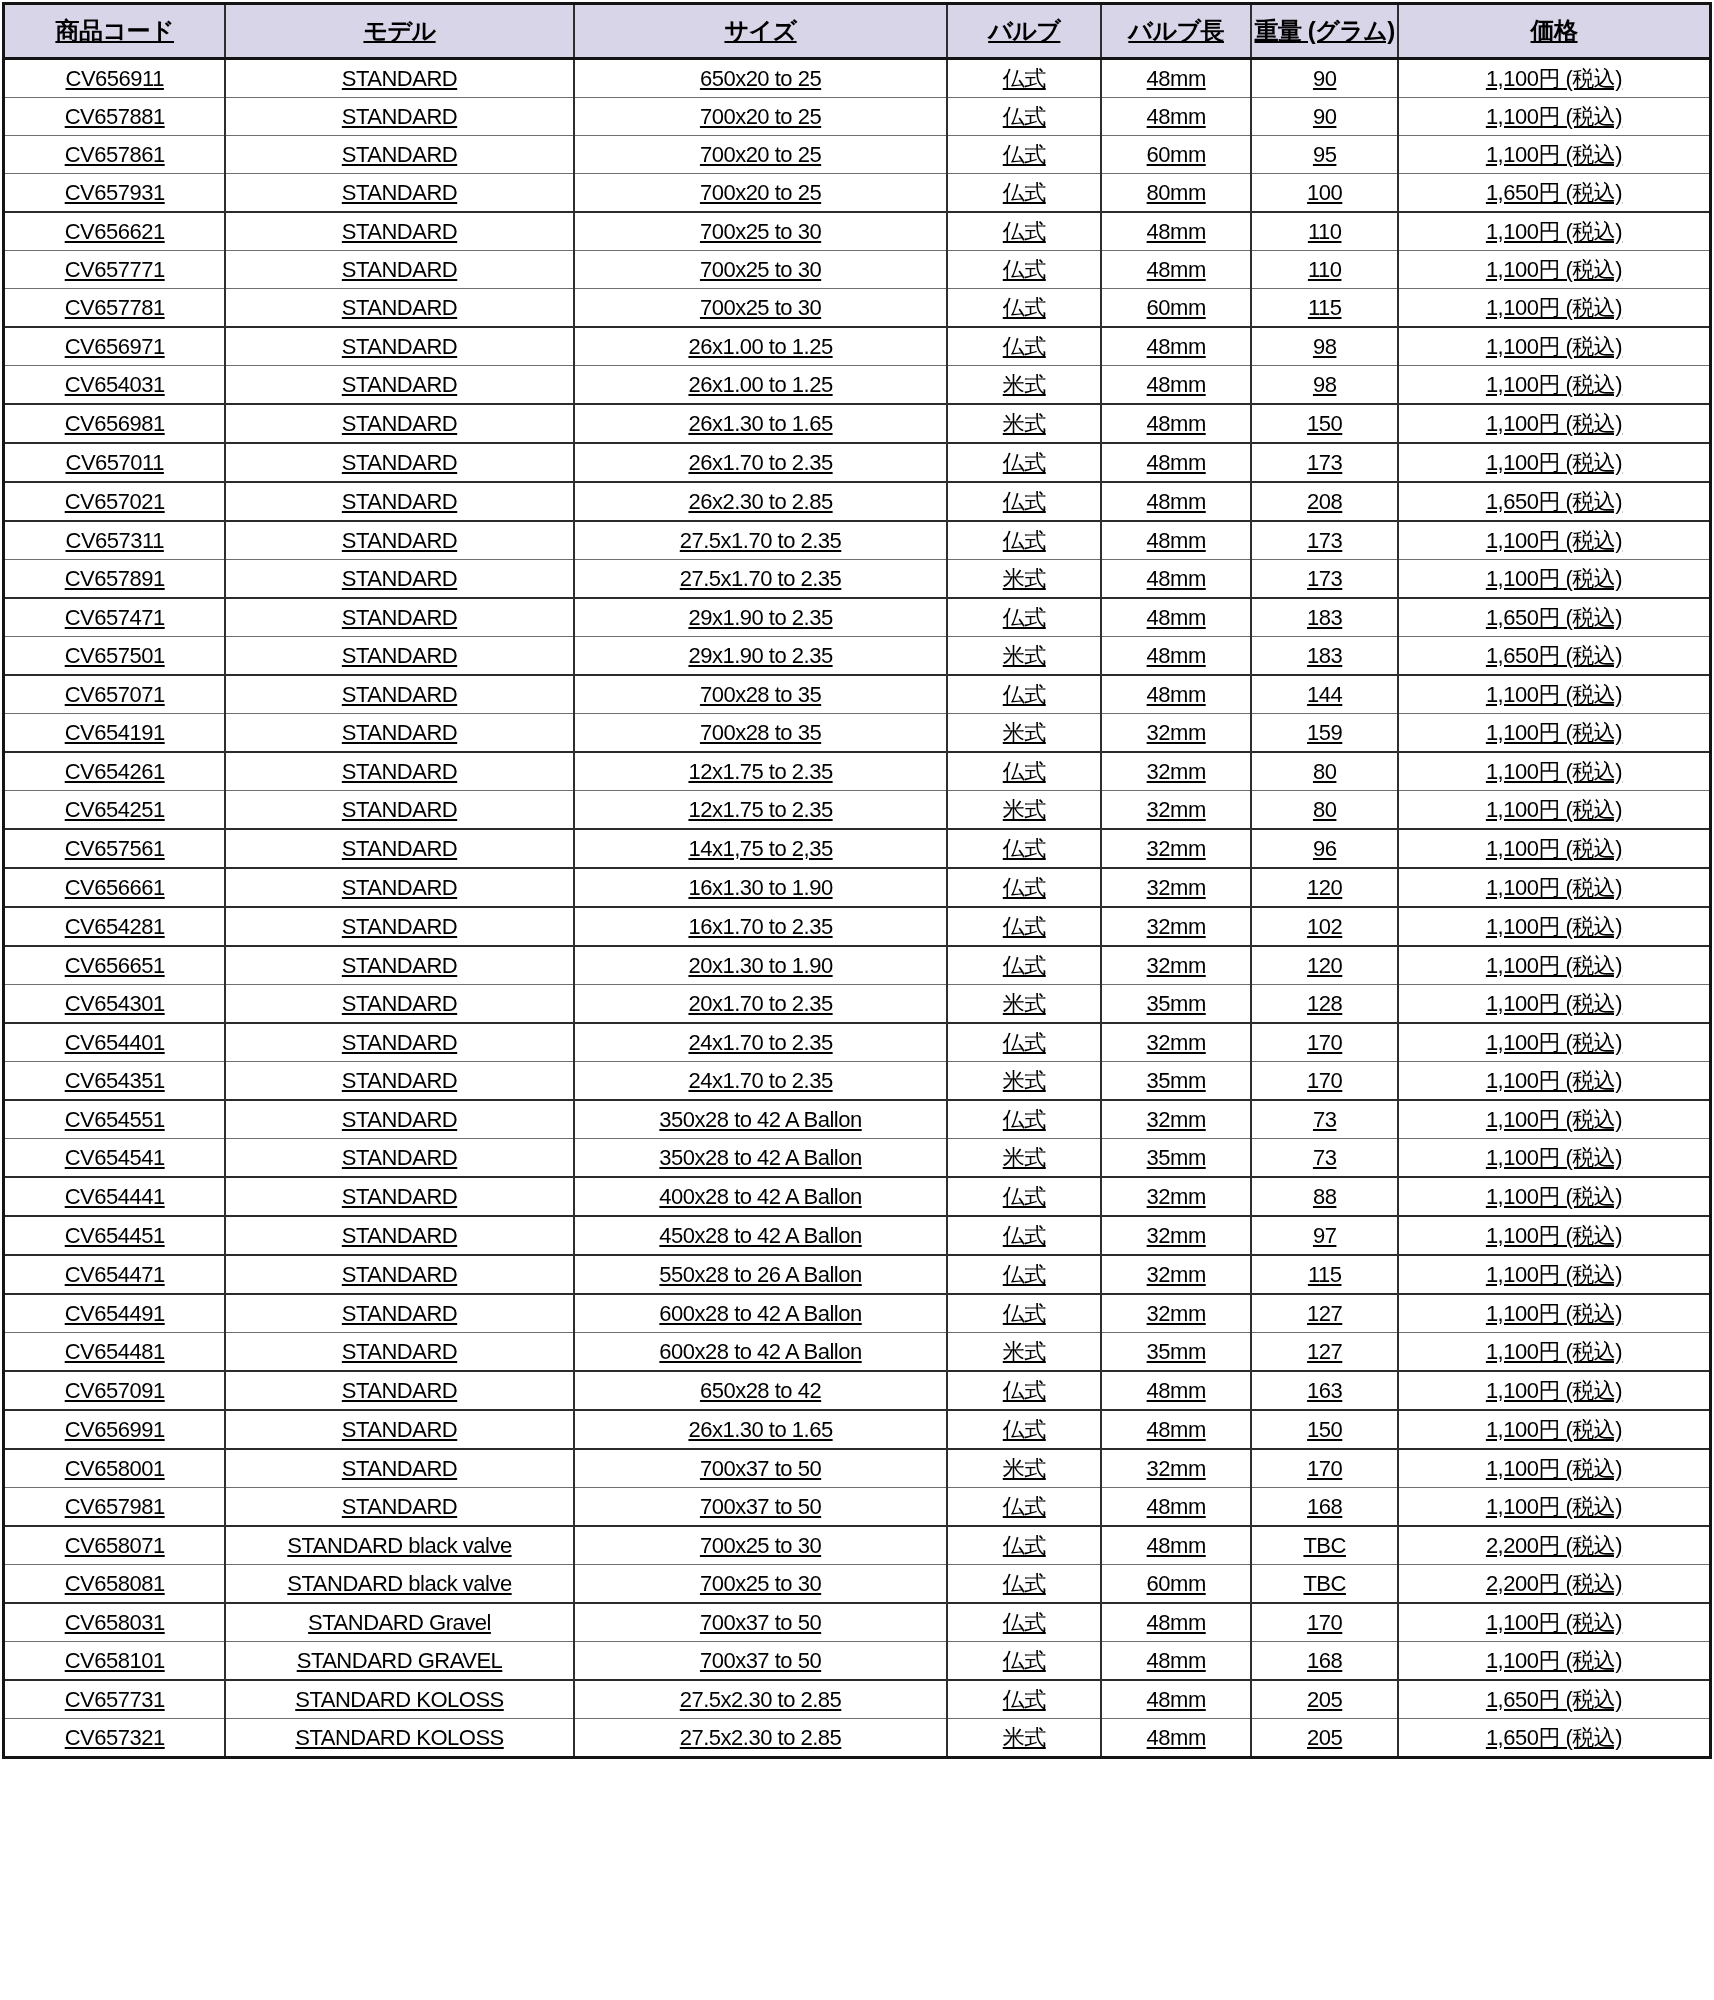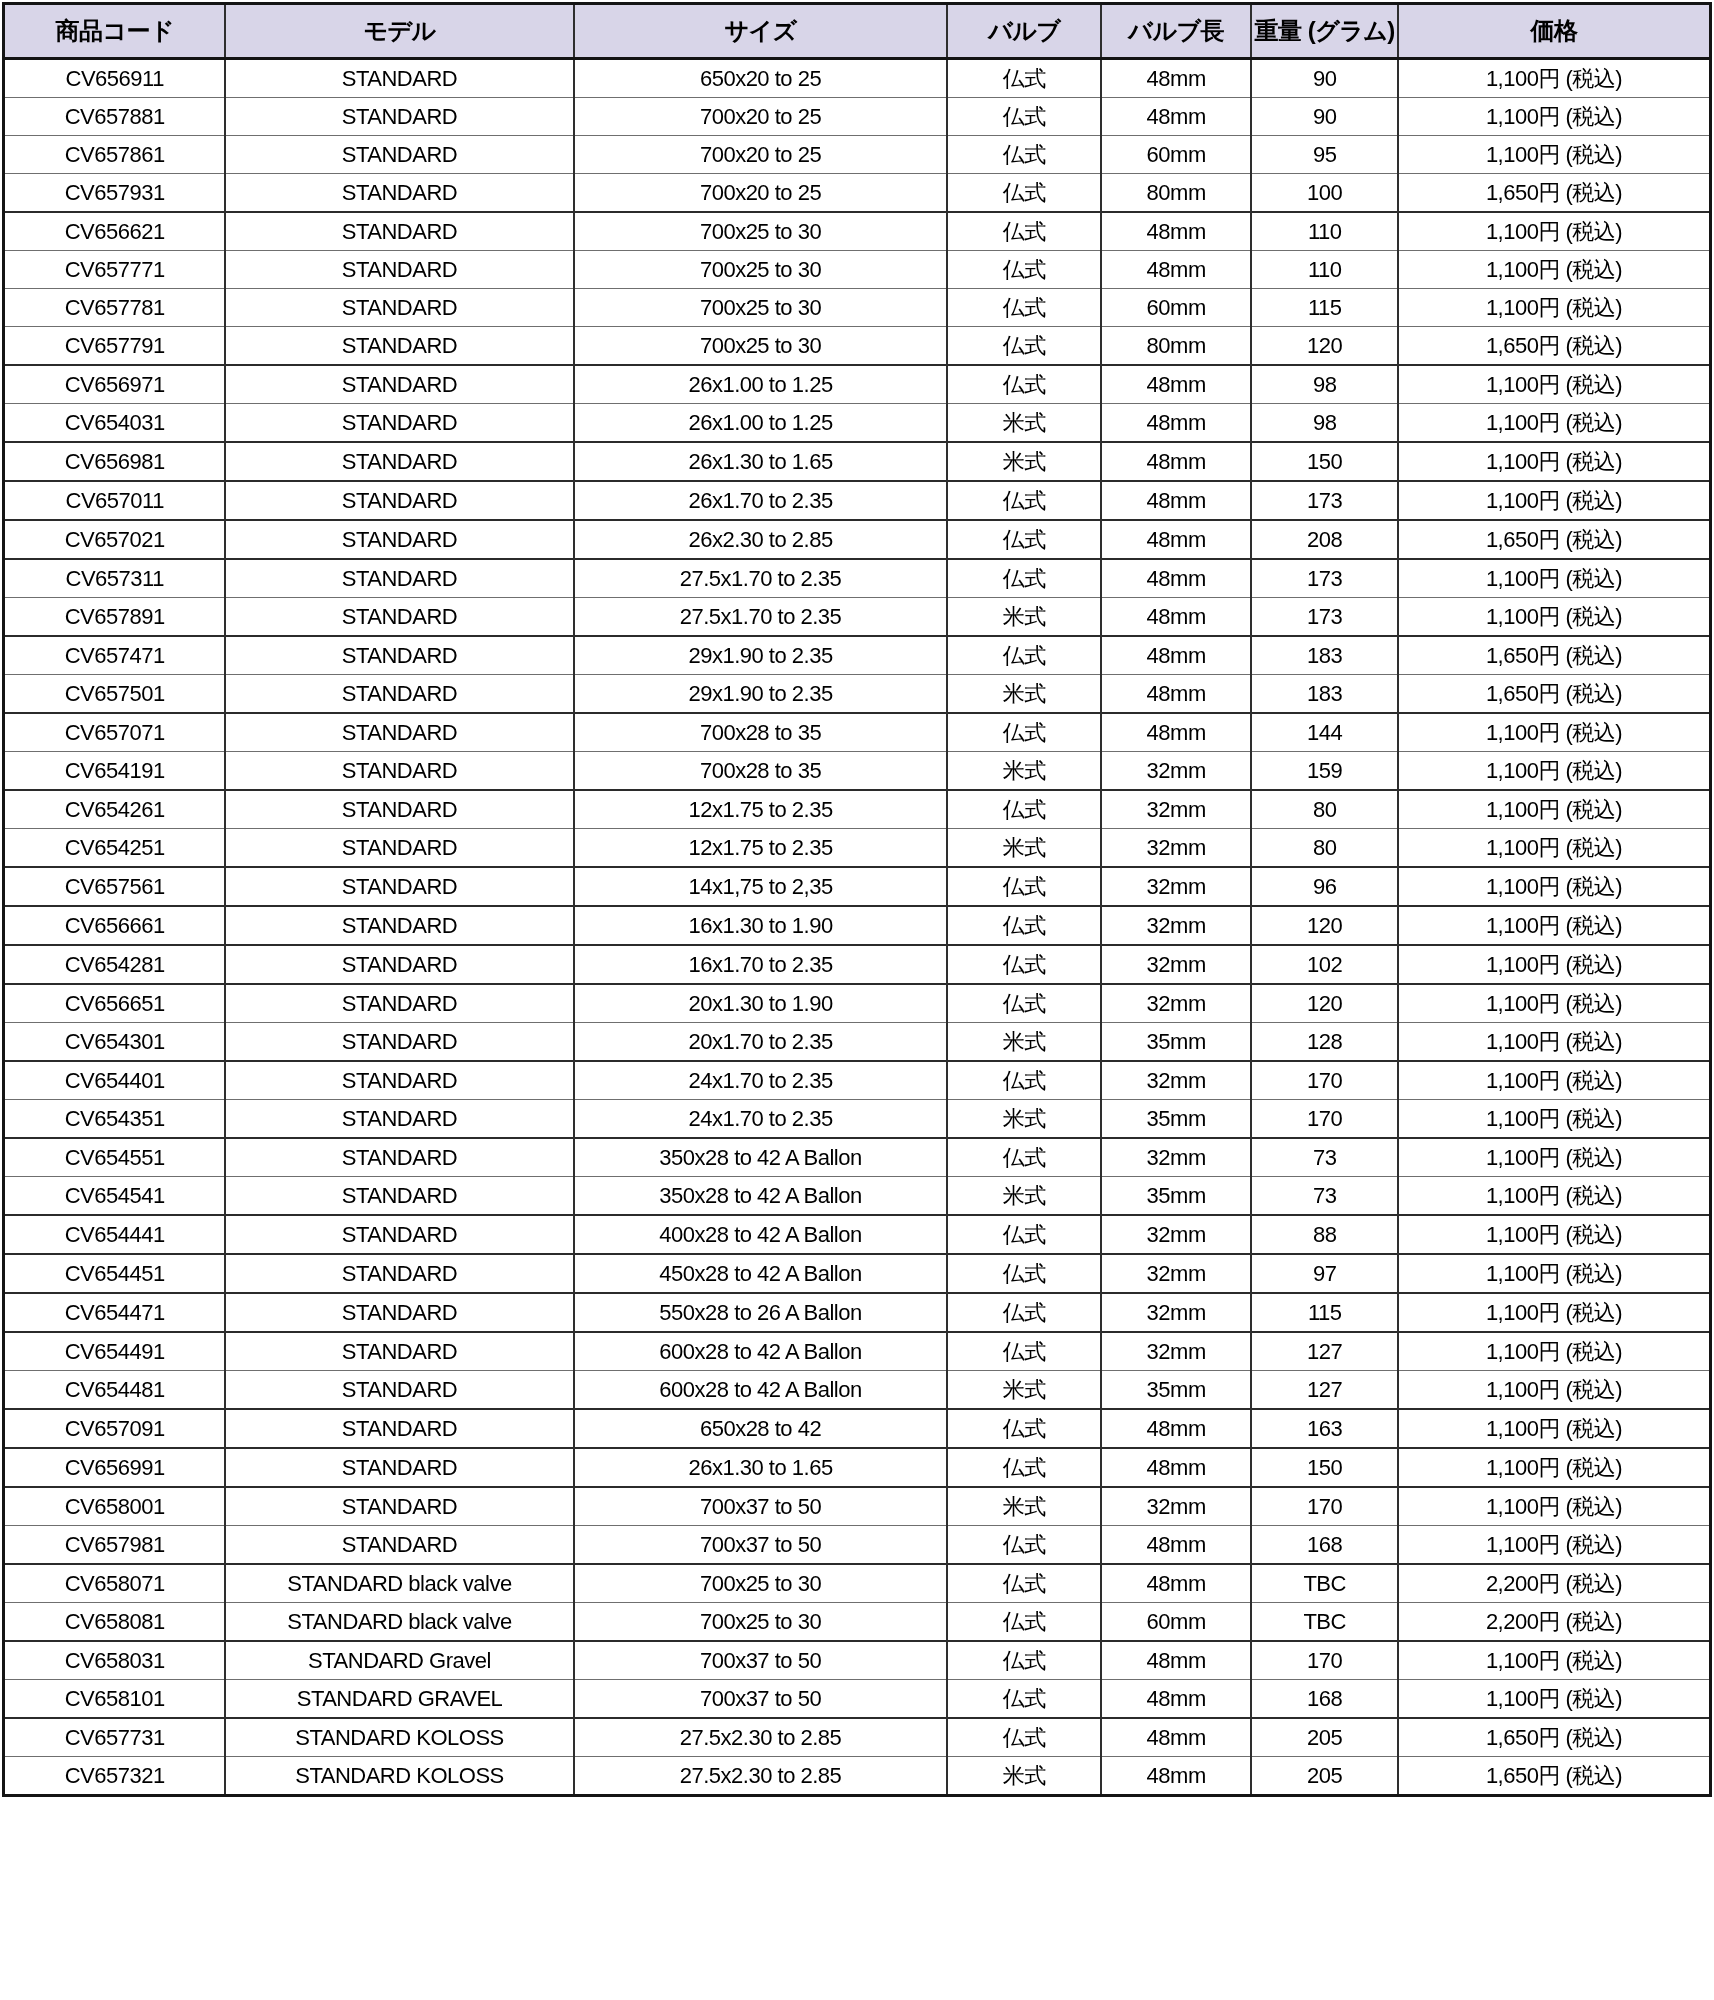--- a/index.html
+++ b/index.html
@@ -7,20 +7,21 @@
     padding: 0;
     background: #ffffff;
     font-family: "Liberation Sans", "DejaVu Sans", sans-serif;
     color: #000000;
   }
   .page {
     width: 1714px;
     height: 2000px;
     box-sizing: border-box;
     padding: 2px 2px 8px 2px;
+    text-decoration: underline;
   }
   table.spec-table {
     width: 100%;
     border-collapse: collapse;
     table-layout: fixed;
     border: 3px solid #141414;
   }
   .spec-table th {
     background: #d8d5e8;
     font-weight: bold;
@@ -138,29 +139,20 @@
   </tr>
         <tr>
     <td>CV657781</td>
     <td>STANDARD</td>
     <td>700x25 to 30</td>
     <td>仏式</td>
     <td>60mm</td>
     <td>115</td>
     <td>1,100円 (税込)</td>
   </tr>
-        <tr>
-    <td>CV657791</td>
-    <td>STANDARD</td>
-    <td>700x25 to 30</td>
-    <td>仏式</td>
-    <td>80mm</td>
-    <td>120</td>
-    <td>1,650円 (税込)</td>
-  </tr>
         <tr class="group-start">
     <td>CV656971</td>
     <td>STANDARD</td>
     <td>26x1.00 to 1.25</td>
     <td>仏式</td>
     <td>48mm</td>
     <td>98</td>
     <td>1,100円 (税込)</td>
   </tr>
         <tr>

